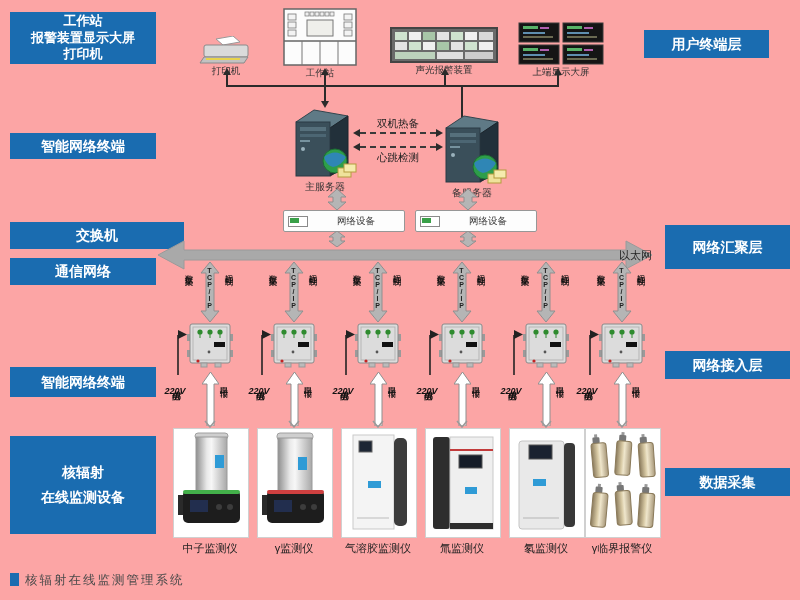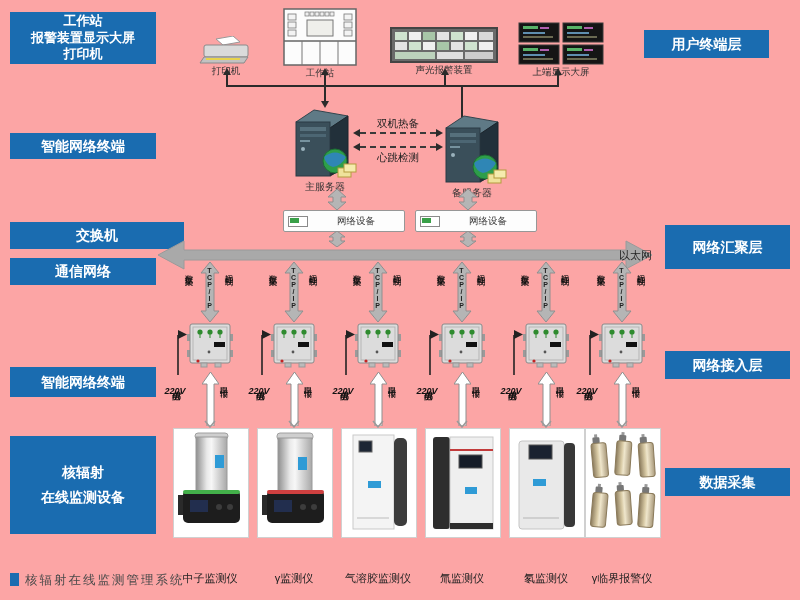--- a/index.html
+++ b/index.html
@@ -23,21 +23,21 @@
   .netbox .port{width:18px;height:9px;margin-left:4px;background:#fff;border:1px solid #8a8a8a;position:relative;}
   .netbox .port::after{content:"";position:absolute;left:1px;top:1px;width:9px;height:5px;background:#39a048;}
   .netbox .nlabel{flex:1;text-align:center;font-size:9.5px;color:#333;}
   .col{position:absolute;top:0;width:0;height:600px;}
   .col > *{position:absolute;}
   .vtxt{writing-mode:vertical-rl;text-orientation:upright;font-size:8.5px;letter-spacing:1px;color:#111;line-height:1;}
   .vproto{writing-mode:vertical-rl;text-orientation:upright;font-size:7px;font-weight:bold;color:#222;line-height:1;}
   .pwr{font-style:italic;font-weight:bold;font-size:9px;color:#111;text-align:center;line-height:1.1;}
   .pwr .v{writing-mode:vertical-rl;text-orientation:upright;display:inline-block;}
   .frame{position:absolute;width:74px;height:108px;background:#fff;border:1px solid #d0d0d0;}
-  .devlabel{position:absolute;font-size:11px;color:#222;text-align:center;white-space:nowrap;margin-top:30px;}
+  .devlabel{position:absolute;font-size:11px;color:#222;text-align:center;white-space:nowrap;}
   .footer{position:absolute;left:10px;top:570px;width:756px;text-align:left;}
   .footer .bar{display:inline-block;width:9px;height:13px;background:#1a6cb0;vertical-align:-2px;margin-right:6px;}
   .footer .txt{font-size:12.5px;color:#4a4a4a;letter-spacing:2px;}
   svg{display:block;}
 </style>
 </head>
 <body>
 
 <div class="canvas">
 

